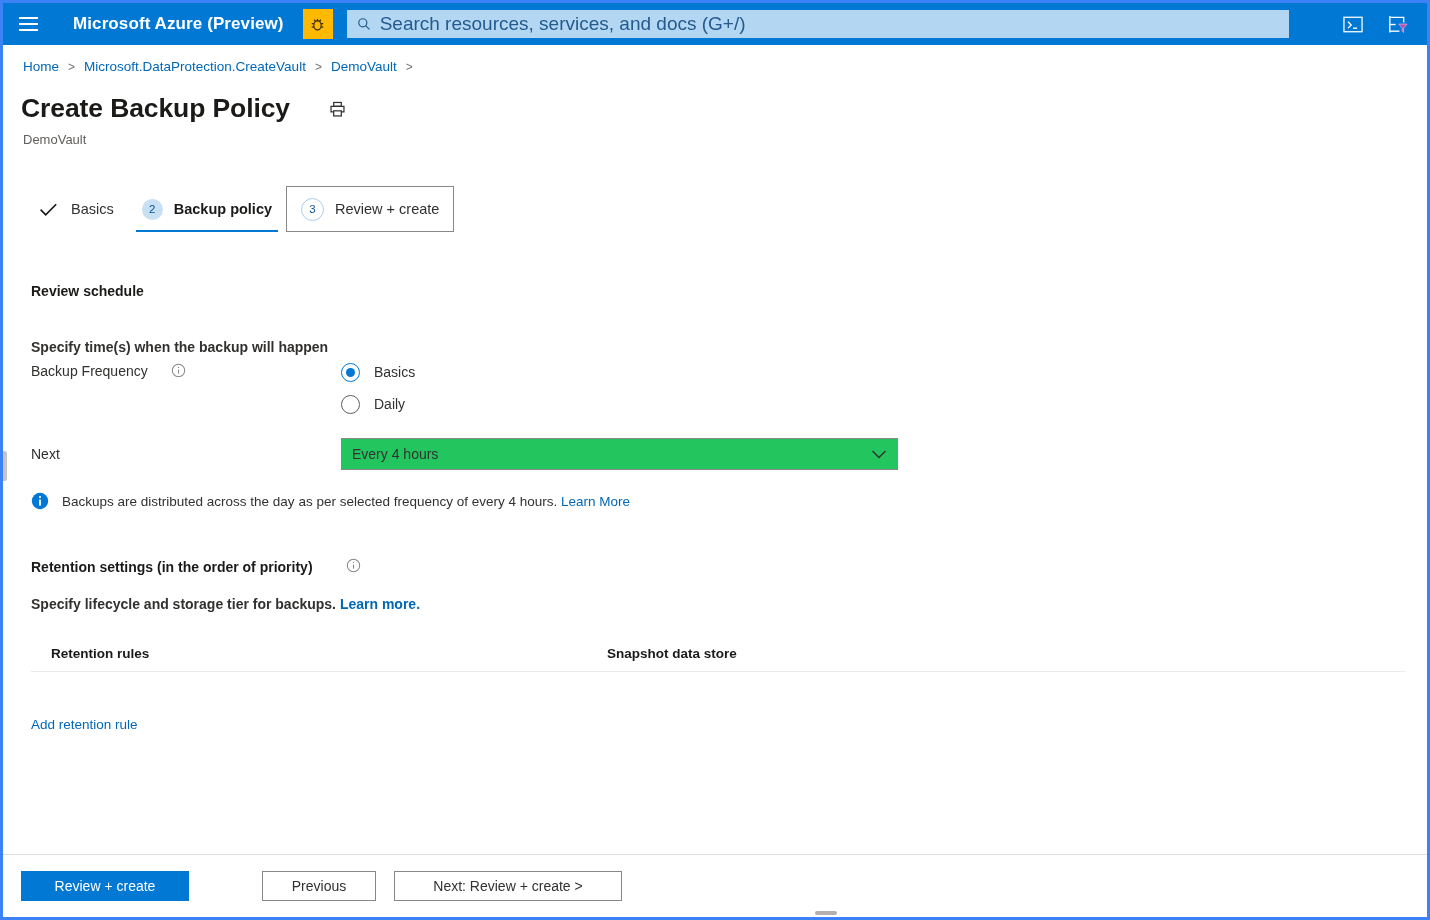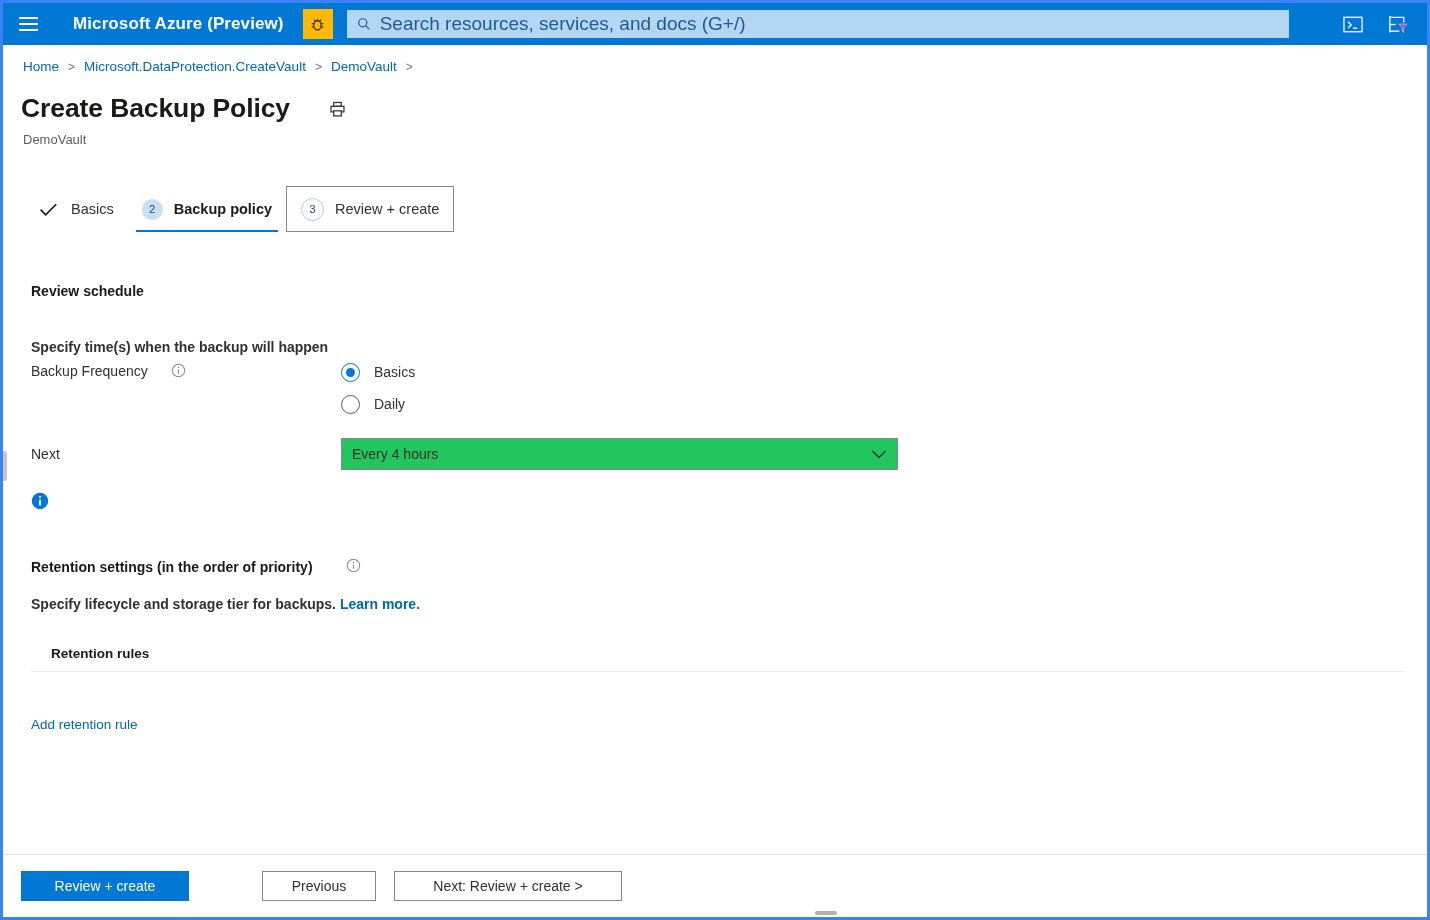--- a/index.html
+++ b/index.html
@@ -519,40 +519,45 @@
     </div>
 
     <div class="infobar">
       <span class="ibicon">
         <svg width="18" height="18" viewBox="0 0 18 18">
           <circle cx="9" cy="9" r="8.2" fill="#0078d4"></circle>
           <rect x="8.1" y="7.5" width="1.8" height="6" fill="#ffffff"></rect>
           <circle cx="9" cy="5" r="1.1" fill="#ffffff"></circle>
         </svg>
       </span>
+      <span class="ibtext">
+        <span>Backups are distributed across the day as per selected frequency of every 4 hours.</span>
+        <span class="lnk">Learn More</span>
+      </span>
     </div>
 
     <div class="h-section" id="retention-heading">Retention settings (in the order of priority)</div>
 
     <span id="info-retention">
       <svg width="15" height="15" viewBox="0 0 16 16" fill="none" stroke="#8a8886" stroke-width="1.1">
         <circle cx="8" cy="8" r="6.6"></circle>
         <path d="M8 7 V11.3" stroke-width="1.2"></path>
         <circle cx="8" cy="4.7" r="0.75" fill="#8a8886" stroke="none"></circle>
       </svg>
     </span>
 
     <div class="lbl" id="retention-subtext">
       <span>Specify lifecycle and storage tier for backups.</span>
       <span class="lnk">Learn more.</span>
     </div>
 
     <div class="rtable">
       <div class="thead">
         <div class="cell c1">Retention rules</div>
+        <div class="cell c2">Snapshot data store</div>
         <div class="cell c3"></div>
       </div>
     </div>
 
     <div class="lnk" id="add-retention-rule">Add retention rule</div>
   </div>
 
   <div class="footer">
     <div class="btn btn-primary">Review + create</div>
     <div class="btn btn-default" id="previous-button">Previous</div>

